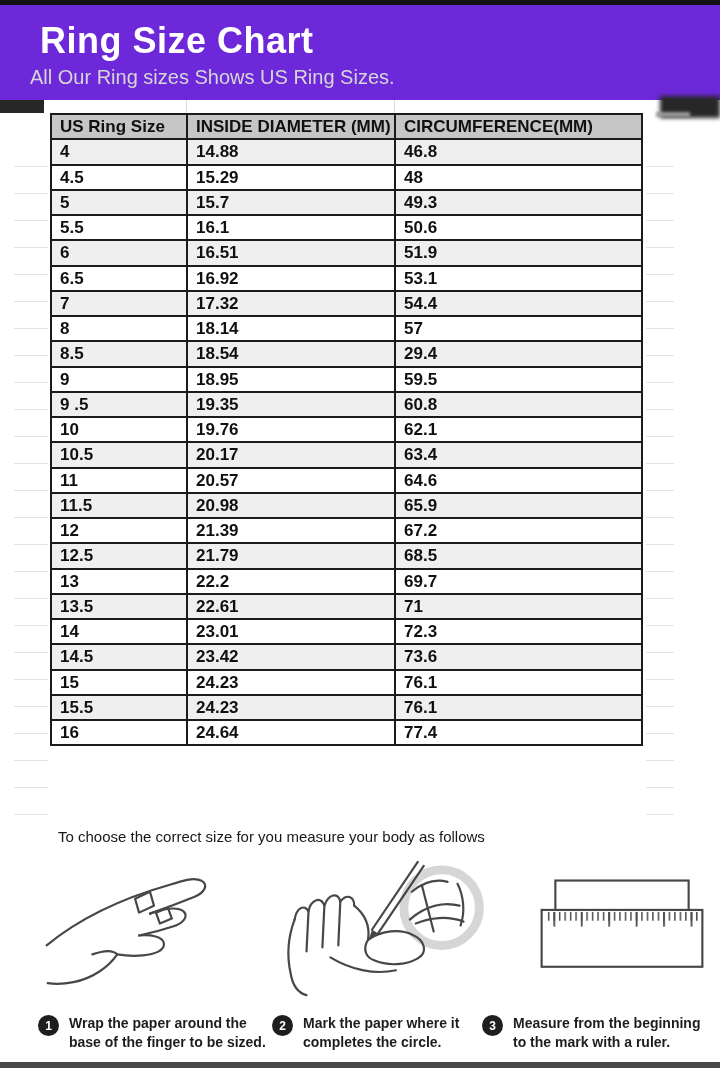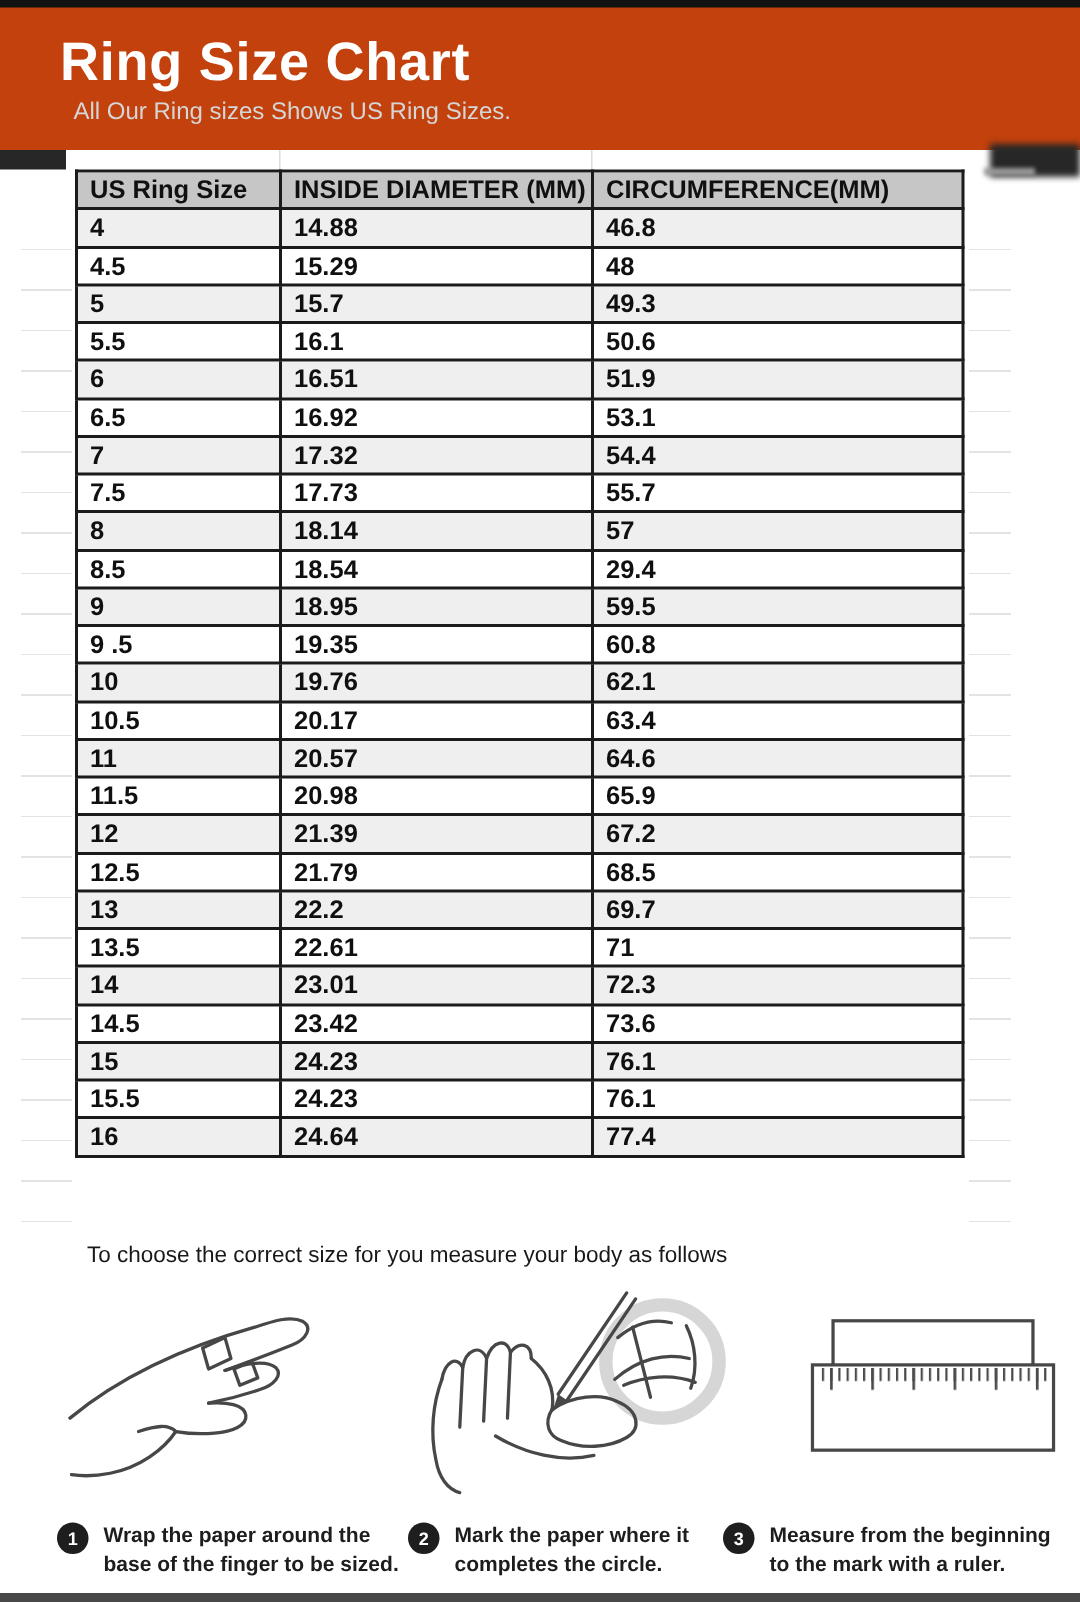--- a/index.html
+++ b/index.html
@@ -5,30 +5,30 @@
   * { margin:0; padding:0; box-sizing:border-box; }
   html,body { width:720px; height:1068px; }
   body {
     position:relative; background:#ffffff; overflow:hidden;
     font-family:"Liberation Sans", sans-serif;
   }
 
   
   .header {
     position:absolute; top:0; left:0; width:720px; height:100px;
-    background:#c2410c;
+    background:#6d28d9;
   }
   .header-topline { position:absolute; top:0; left:0; width:720px; height:5px; background:#121212; }
   .title {
     position:absolute; left:40px; top:20px;
     font-size:36px; font-weight:bold; color:#ffffff; letter-spacing:.5px;
   }
   .subtitle {
-    position:absolute; left:49px; top:66px;
-    font-size:16px; color:#d6d6d6;
+    position:absolute; left:30px; top:66px;
+    font-size:20px; color:#d6d6d6;
   }
   .notch-left  { position:absolute; top:100px; left:0;  width:44px; height:13px; background:#272727; }
   .notch-right { position:absolute; top:96px; right:0; width:60px; height:22px; background:#272727; filter:blur(2px); }
   .smudge { position:absolute; top:112px; right:30px; width:34px; height:5px; background:#9b9b9b; filter:blur(1.5px); }
 
   
   .vstub { position:absolute; top:100px; width:1px; height:14px; background:#dcdcdc; }
   .vstub.v1 { left:186px; } .vstub.v2 { left:394px; }
   .hstubs {
     position:absolute; top:140px; height:676px;
@@ -140,25 +140,20 @@
         </tr>
         <tr>
           <td>6.5</td>
           <td>16.92</td>
           <td>53.1</td>
         </tr>
         <tr>
           <td>7</td>
           <td>17.32</td>
           <td>54.4</td>
-        </tr>
-        <tr>
-          <td>7.5</td>
-          <td>17.73</td>
-          <td>55.7</td>
         </tr>
         <tr>
           <td>8</td>
           <td>18.14</td>
           <td>57</td>
         </tr>
         <tr>
           <td>8.5</td>
           <td>18.54</td>
           <td>29.4</td>

